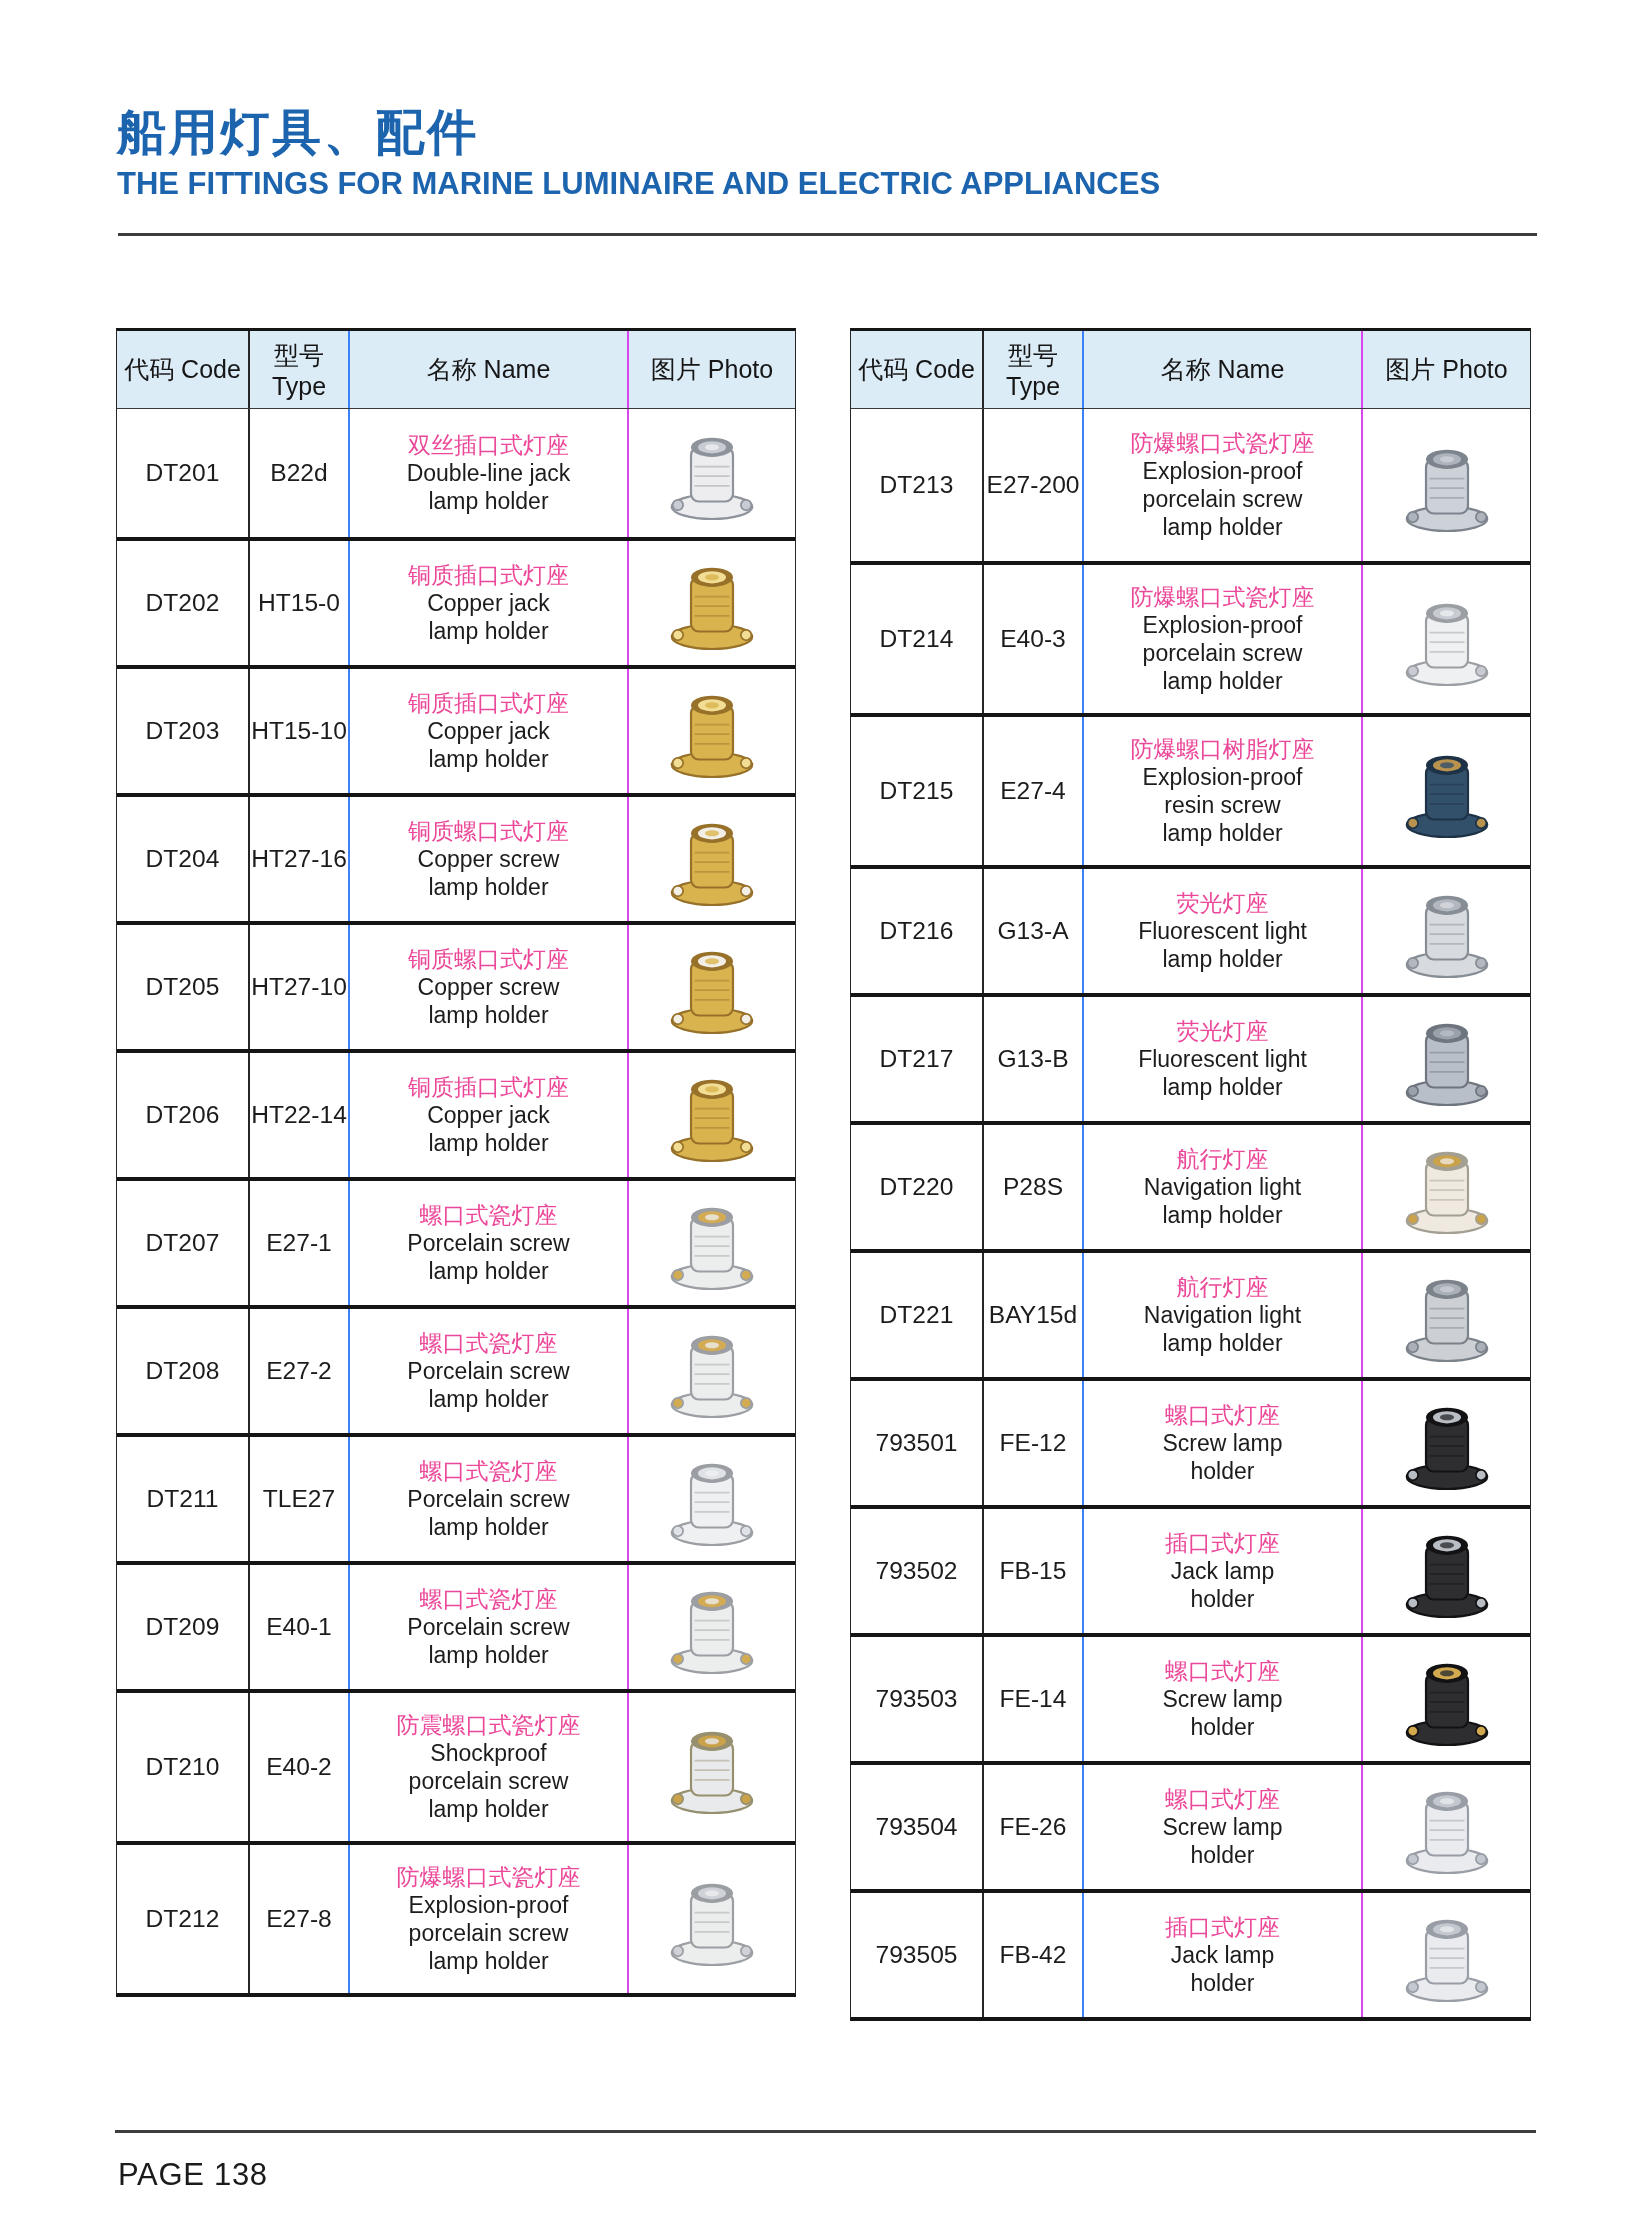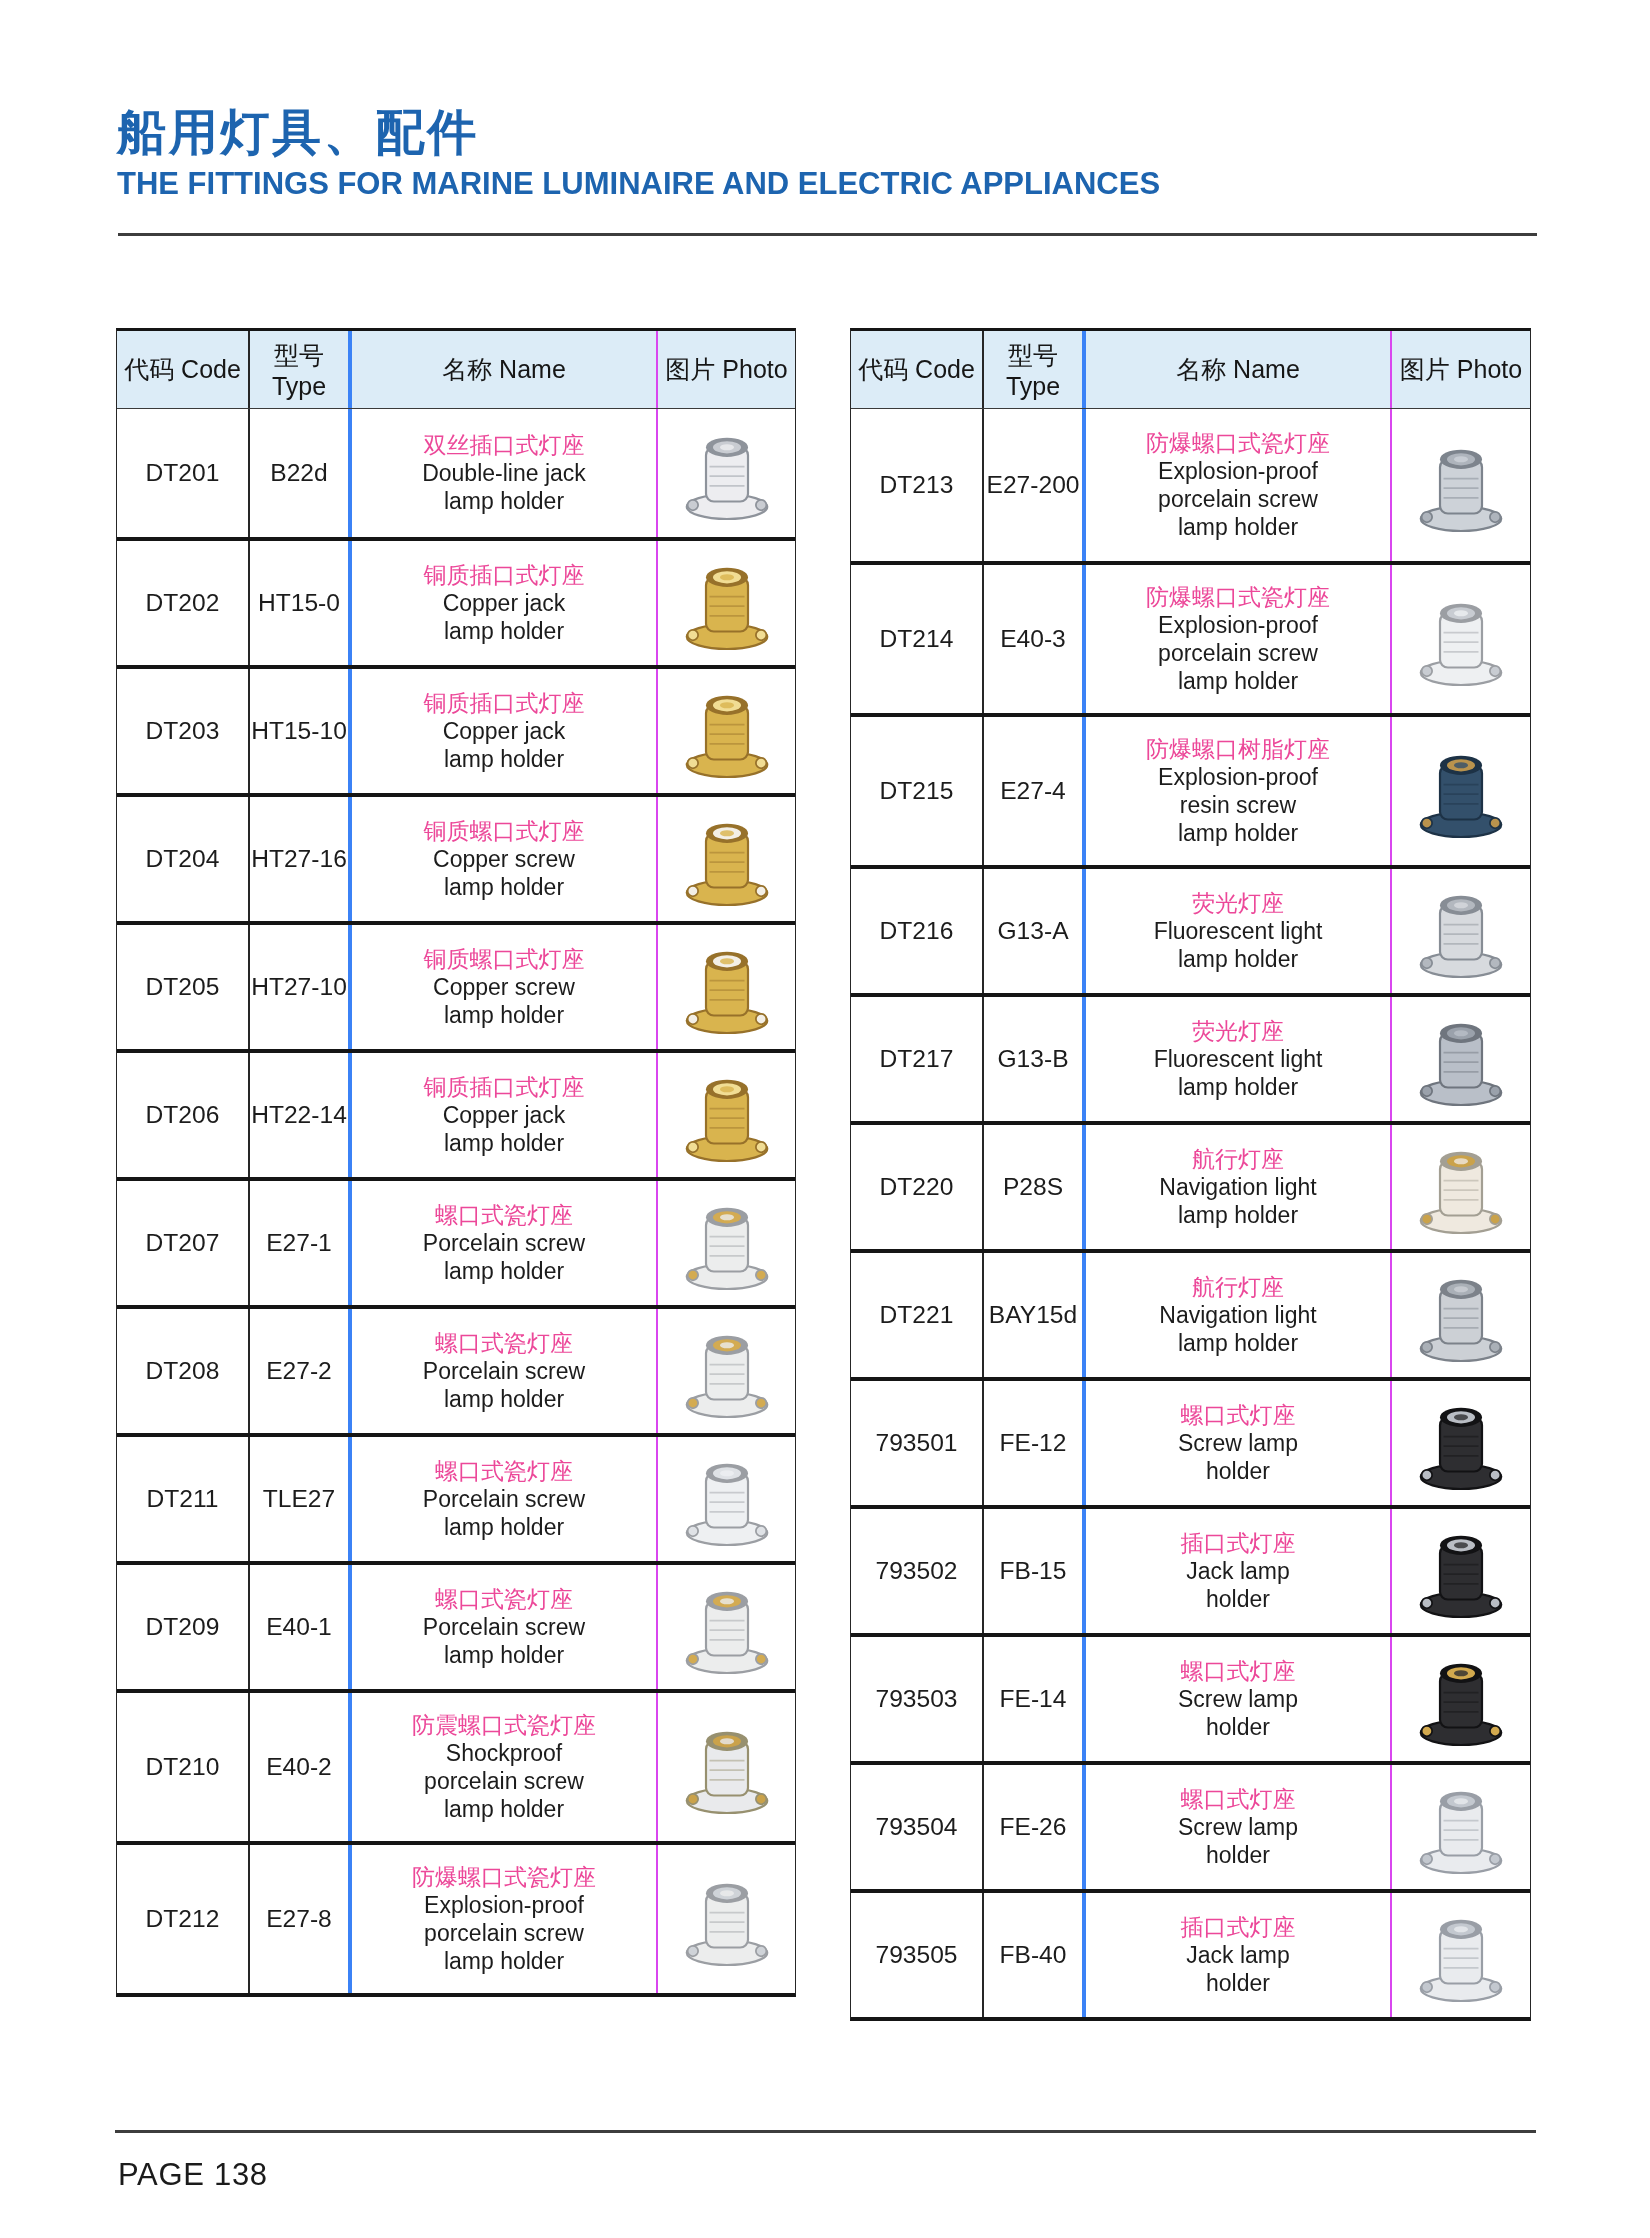--- a/index.html
+++ b/index.html
@@ -42,21 +42,21 @@
   .trow{
     display:flex;border-top:4px solid #151515;box-sizing:border-box;
   }
   .trow:first-child{border-top:none;}
   .cell{
     display:flex;flex-direction:column;align-items:center;justify-content:center;
     box-sizing:border-box;text-align:center;
   }
   .c1{width:131px;}
   .c2{width:100px;border-left:2px solid #262626;}
-  .c3{width:308px;border-left:4px solid #3b82f6;}
+  .c3{width:279px;border-left:2px solid #3b82f6;}
   .c4{flex:1;border-left:2px solid #d946ef;}
   .thead .cell{font-size:25px;color:#161616;}
   .code-text,.type-text{font-size:24.6px;color:#1c1c1c;}
   .name-cn{font-size:23px;color:#ec4899;line-height:1.25;}
   .name-en{font-size:23px;color:#1c1c1c;line-height:1.22;white-space:pre-line;}
   .photo-svg{display:block;}
 </style>
 </head>
 <body>
 
@@ -683,21 +683,21 @@
         <ellipse cx="60" cy="30" rx="8" ry="3.5" fill="var(--c1)" opacity="0.8"></ellipse>
       </svg>
     </div>
   </div>
 
   <div class="trow" style="height: 128px;">
     <div class="cell c1">
       <span class="code-text">793505</span>
     </div>
     <div class="cell c2">
-      <span class="type-text">FB-40</span>
+      <span class="type-text">FB-42</span>
     </div>
     <div class="cell c3">
       <div class="name-cn">插口式灯座</div>
       <div class="name-en">Jack lamp
 holder</div>
     </div>
     <div class="cell c4">
       <svg class="photo-svg" width="112" height="105" viewBox="0 0 120 120" style="--c1: #e9ebee; --c2: #c3c8cf; --c3: #999ea6;">
         <ellipse cx="60" cy="98" rx="46" ry="14" fill="var(--c1)" stroke="var(--c3)" stroke-width="2.5"></ellipse>
         <circle cx="21" cy="96" r="6" fill="var(--c2)" stroke="var(--c3)" stroke-width="2"></circle>

